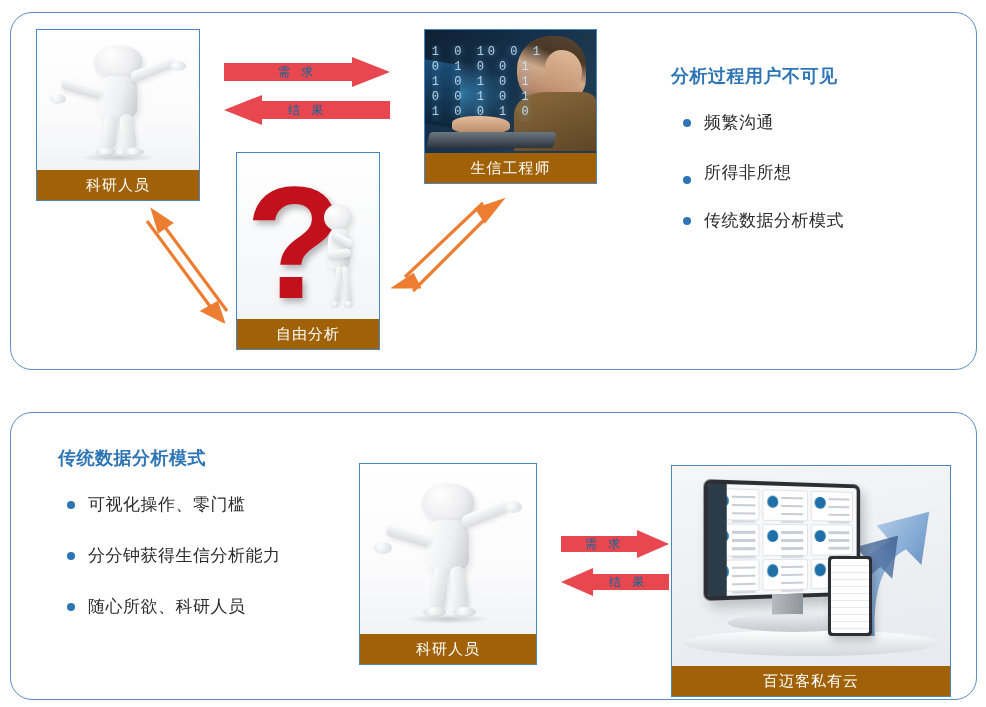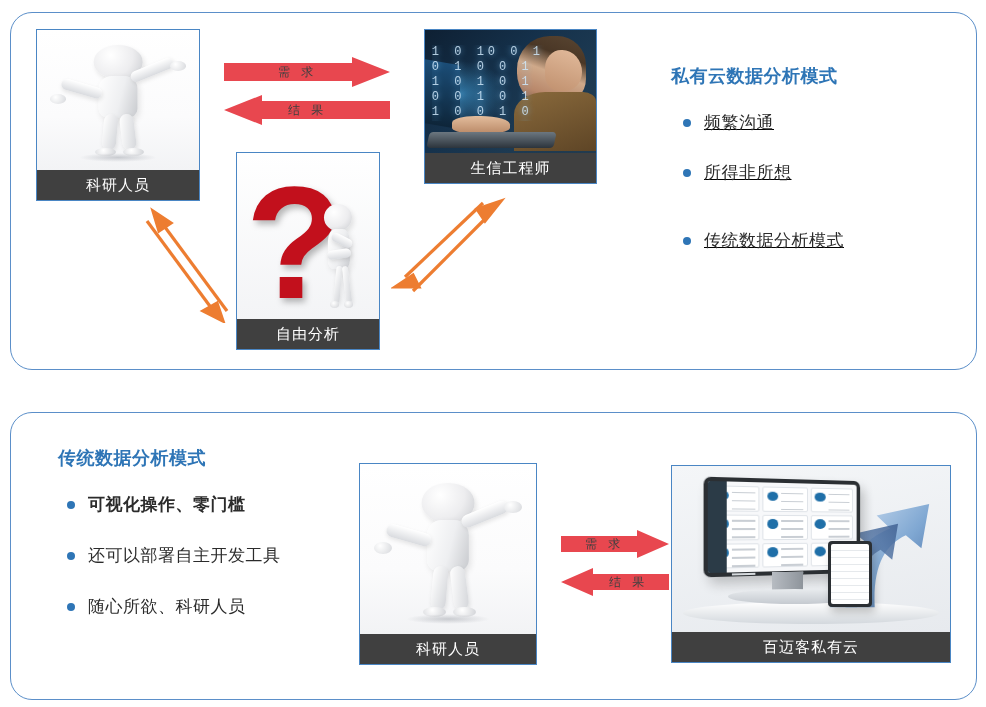--- a/index.html
+++ b/index.html
@@ -21,21 +21,21 @@
   .card{
     position:absolute;
     border:1.4px solid #4a86c4;
     box-sizing:border-box;
     background:#ffffff;
     display:flex;flex-direction:column;
     overflow:hidden;
   }
   .card-img{flex:1;position:relative;overflow:hidden;}
   .card-label{
-    background:#404040;color:#ffffff;
+    background:#a16207;color:#ffffff;
     text-align:center;
     font-size:15px;
     letter-spacing:1px;
     line-height:1;
     padding:7px 0 8px;
     flex:none;
   }
 
   
   .manne{position:absolute;inset:0;background:
@@ -122,21 +122,21 @@
     box-shadow:3px 5px 9px rgba(0,0,0,.22);}
   .cl-phone-scr{width:100%;height:100%;background:#ffffff;border-radius:2px;
     background-image:repeating-linear-gradient(180deg,#ffffff 0 6px,#e6e9ec 6px 7px);}
   .cl-arrow{position:absolute;right:2%;top:12%;width:42%;height:74%;}
   .cl-pedestal{position:absolute;left:4%;bottom:5%;width:92%;height:13%;
     border-radius:50%;background:linear-gradient(180deg,#ffffff,#d3d8dd);}
 
   
   .arrow-wrap{position:absolute;}
   .arrow-label{
-    position:absolute;color:#404040;font-size:12px;letter-spacing:4px;
+    position:absolute;color:#0369a1;font-size:12px;letter-spacing:4px;
     top:50%;transform:translateY(-50%);white-space:nowrap;
   }
 
   
   .heading{
     position:absolute;font-size:18px;font-weight:bold;color:#2e75b6;letter-spacing:.5px;
   }
   .bullets{position:absolute;}
   .bullet{
     display:flex;align-items:center;
@@ -235,50 +235,50 @@
     <svg width="118" height="118" viewBox="0 0 118 118">
       <g stroke="#ed7d31" stroke-width="3.2" fill="#ed7d31">
         <line x1="22" y1="100" x2="100" y2="22"></line>
         <polygon points="110,10 94,30 86,18"></polygon>
         <line x1="14" y1="86" x2="92" y2="12"></line>
         <polygon points="4,96 22,84 28,96"></polygon>
       </g>
     </svg>
   </div>
 
-  <div class="heading" style="left:660px;top:51px;">私有云数据分析模式</div>
-
-  <div class="bullets" style="left:672px;top:98px;text-decoration:underline;">
+  <div class="heading" style="left:660px;top:51px;">分析过程用户不可见</div>
+
+  <div class="bullets" style="left:672px;top:98px;">
     <div class="bullet" style="margin-bottom:27px;">
       <span class="dot"></span>
       <span>频繁沟通</span>
     </div>
-    <div class="bullet" style="margin-bottom:45px;">
+    <div class="bullet" style="margin-bottom:25px;align-items:flex-end;">
       <span class="dot"></span>
       <span>所得非所想</span>
     </div>
     <div class="bullet">
       <span class="dot"></span>
       <span>传统数据分析模式</span>
     </div>
   </div>
 </div>
 
 <div class="panel" id="panel-bottom">
 
   <div class="heading" style="left:47px;top:33px;">传统数据分析模式</div>
 
   <div class="bullets" style="left:56px;top:80px;">
-    <div class="bullet" style="margin-bottom:28px;font-weight:bold;">
+    <div class="bullet" style="margin-bottom:28px;">
       <span class="dot"></span>
       <span>可视化操作、零门槛</span>
     </div>
     <div class="bullet" style="margin-bottom:28px;">
       <span class="dot"></span>
-      <span>还可以部署自主开发工具</span>
+      <span>分分钟获得生信分析能力</span>
     </div>
     <div class="bullet" style="margin-bottom:28px;">
       <span class="dot"></span>
       <span>随心所欲、科研人员</span>
     </div>
   </div>
 
   <div class="card" style="left:348px;top:50px;width:178px;height:202px;">
     <div class="card-img">
       <div class="manne">
@@ -305,21 +305,21 @@
     <span class="arrow-label" style="left:24px;">需 求</span>
   </div>
 
   <div class="arrow-wrap" style="left:550px;top:155px;width:108px;height:28px;">
     <svg width="108" height="28" viewBox="0 0 108 28">
       <polygon points="108,6 32,6 32,0 0,14 32,28 32,22 108,22" fill="#e8474f"></polygon>
     </svg>
     <span class="arrow-label" style="left:48px;">结 果</span>
   </div>
 
-  <div class="card" style="left:660px;top:52px;width:280px;height:198px;">
+  <div class="card" style="left:660px;top:52px;width:280px;height:232px;">
     <div class="card-img">
       <div class="cloudart">
         <div class="cl-pedestal"></div>
         <div class="cl-arrow">
           <svg width="100%" height="100%" viewBox="0 0 120 150" preserveAspectRatio="none">
             <defs>
               <linearGradient id="ga1" x1="0" y1="0" x2="1" y2="1">
                 <stop offset="0%" stop-color="#cfe0f2"></stop>
                   <stop offset="55%" stop-color="#7fa7d2"></stop>
                 <stop offset="100%" stop-color="#43689e"></stop>

